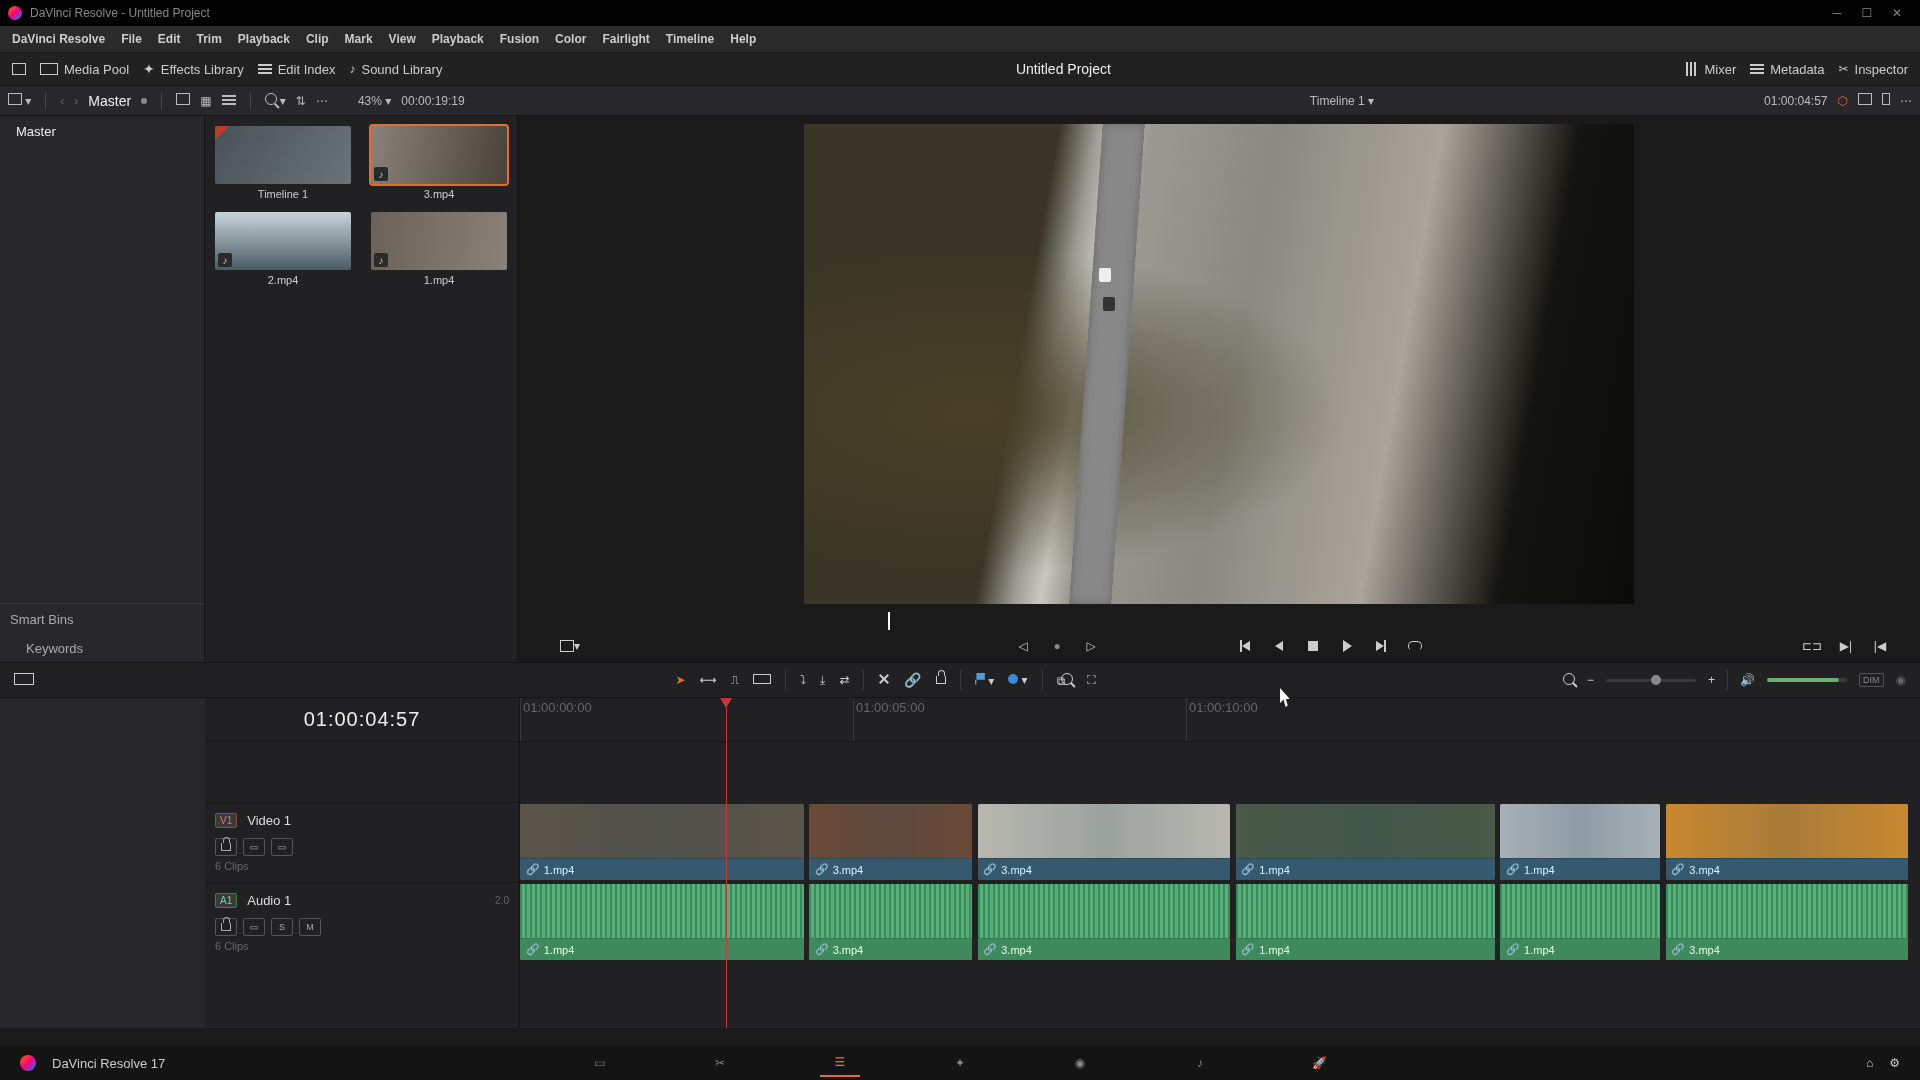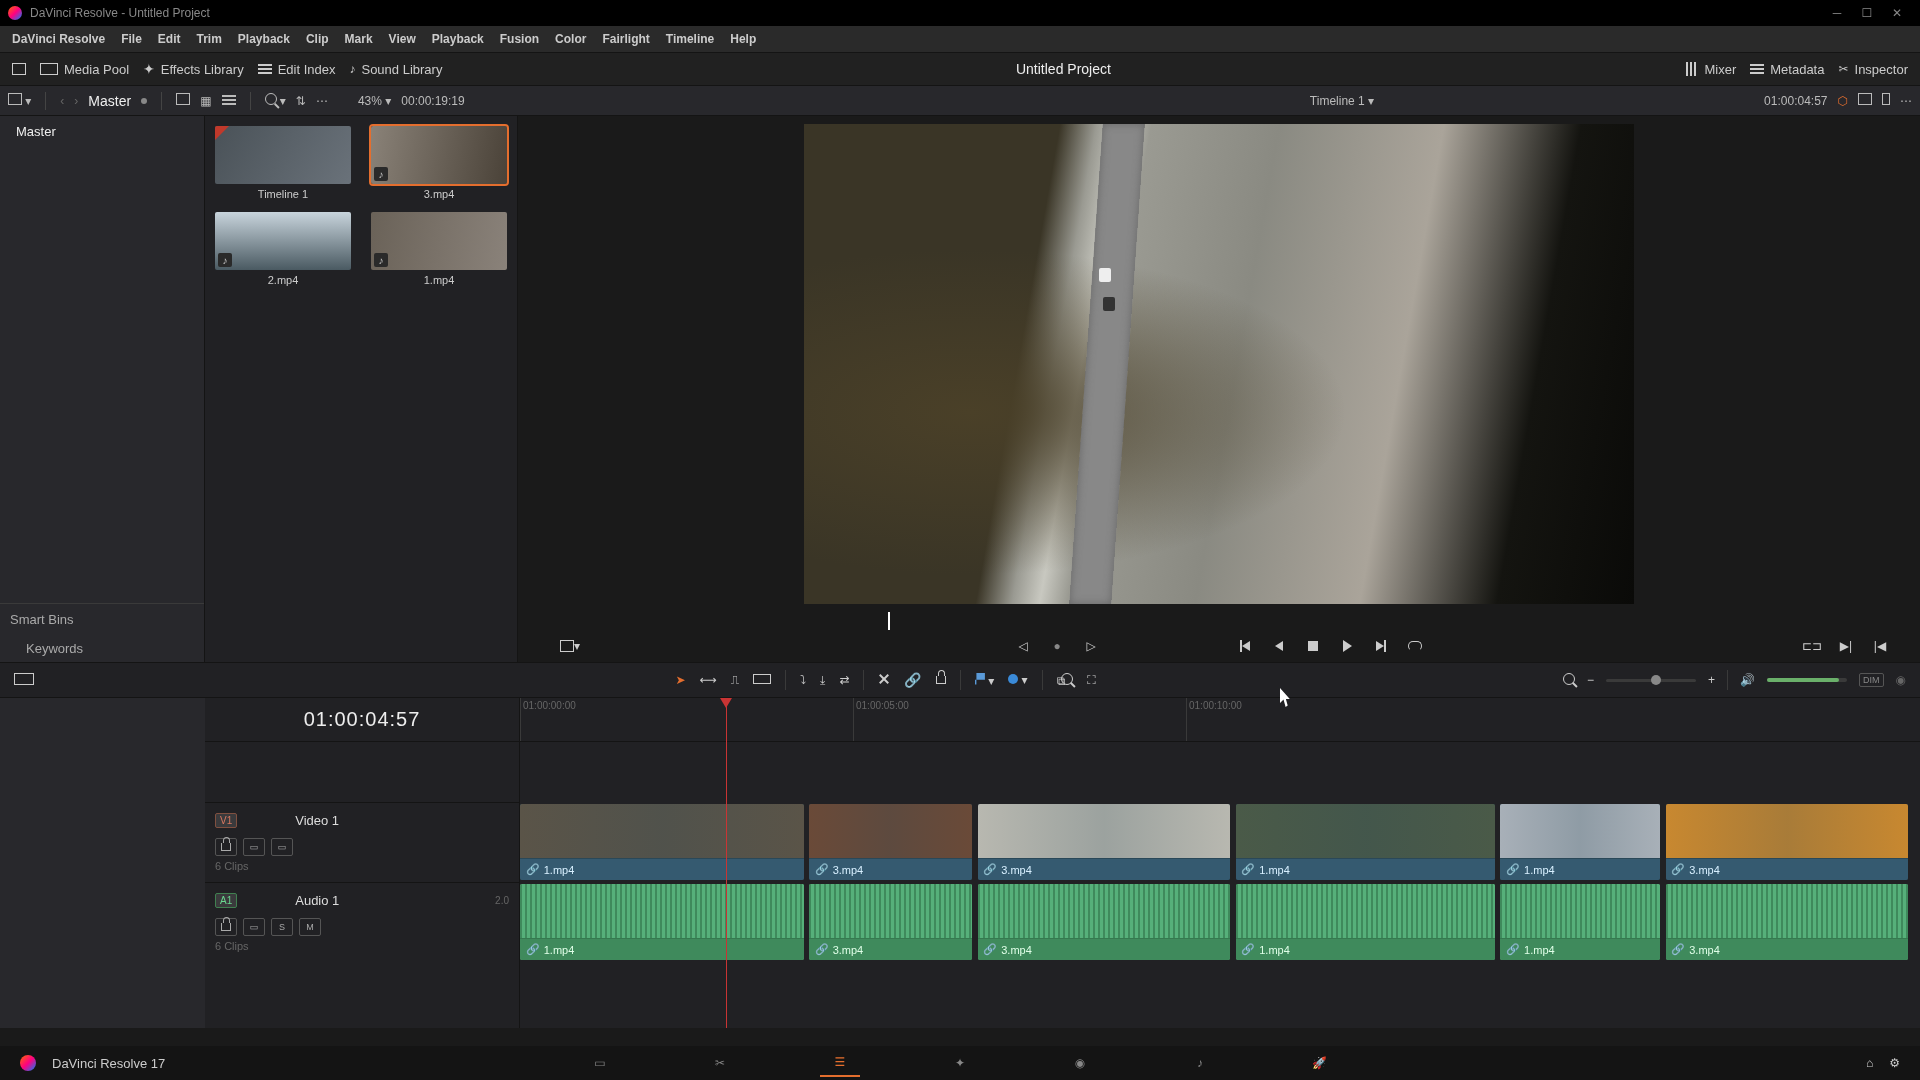--- a/index.html
+++ b/index.html
@@ -44,27 +44,27 @@
 .editbar .spacer { width:160px; }
 .editbar .center { flex:1; display:flex; align-items:center; justify-content:center; gap:14px;}
 .editbar .right { display:flex; align-items:center; gap:12px;}
 .editbar .sep { width:1px; height:20px; background:#3a3a3a; }
 .timeline { height:330px; display:flex; background:#212124; }
 .tl-head { width:520px; border-right:1px solid #141414; display:flex; }
 .tl-headA { width:205px; background:#28282c; }
 .tl-headB { flex:1; display:flex; flex-direction:column; }
 .tl-tc { height:44px; display:flex; align-items:center; justify-content:center; font-size:20px; color:#eee; letter-spacing:1px; border-bottom:1px solid #141414;}
 .tl-ruler { height:44px; background:#212124; border-bottom:1px solid #141414; position:relative;}
-.tl-ruler .tick { position:absolute; top:0; bottom:0; border-left:1px solid #3a3a3a; font-size:10px; color:#666; padding:2px;}
+.tl-ruler .tick { position:absolute; top:0; bottom:0; border-left:1px solid #3a3a3a; font-size:13px; color:#666; padding:2px;}
 .tl-spacer { height:60px; }
 .trackhdr { height:80px; display:flex; align-items:center; padding:0 10px; gap:10px; border-top:1px solid #141414;}
 .trackhdr .badge { background:#3a3a3c; border:1px solid #555; color:#ddd; font-size:10px; padding:1px 4px; border-radius:2px;}
 .trackhdr.video .badge { color:#d87860; border-color:#805040;}
 .trackhdr.audio .badge { color:#6ad890; border-color:#408050;}
-.trackhdr .name { color:#ddd; font-size:13px;margin-left:48px;}
+.trackhdr .name { color:#ddd; font-size:13px;}
 .trackhdr .subrow { display:flex; gap:6px; margin-top:6px;}
 .trackhdr .col { display:flex; flex-direction:column; gap:4px;}
 .trackhdr .clips { color:#666; font-size:11px;}
 .tbox { width:22px; height:18px; border:1px solid #555; border-radius:2px; display:flex; align-items:center; justify-content:center; font-size:9px; color:#aaa;}
 .tl-body { flex:1; position:relative; overflow:hidden;}
 .tl-body .playhead { position:absolute; top:0; bottom:0; width:1px; background:#c93434; left:206px; z-index:5;}
 .tl-body .playhead::before { content:""; position:absolute; top:0; left:-6px; width:12px; height:10px; background:#c93434; clip-path:polygon(0 0,100% 0,50% 100%);}
 .vlane { position:absolute; left:0; right:0; height:80px; }
 .vlane.spacer { top:44px; height:60px; }
 .vlane.v1 { top:104px; }

